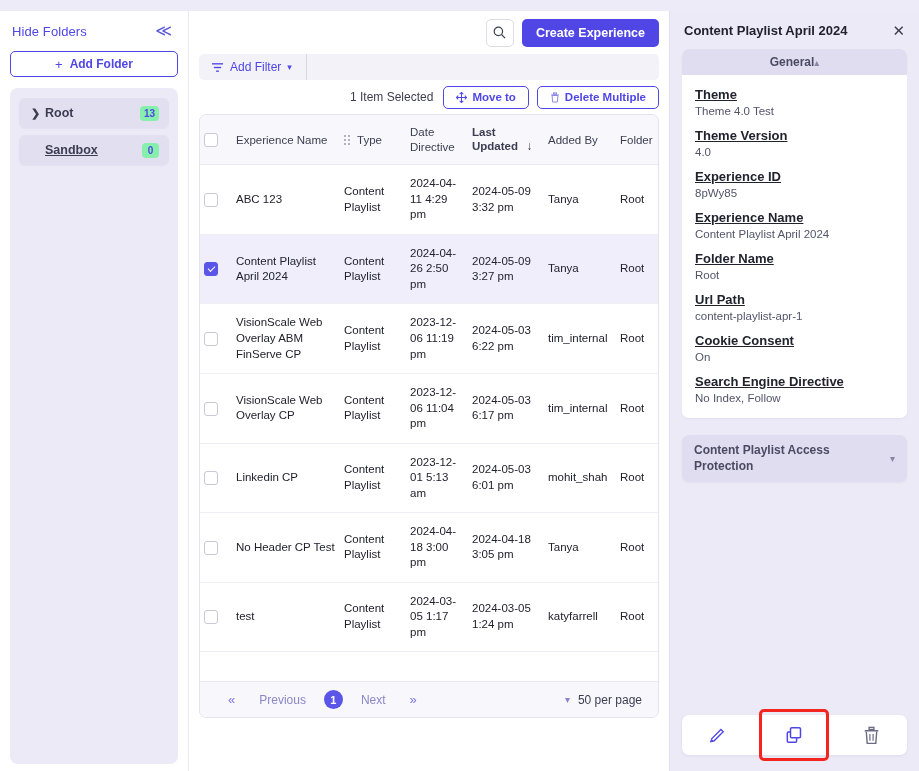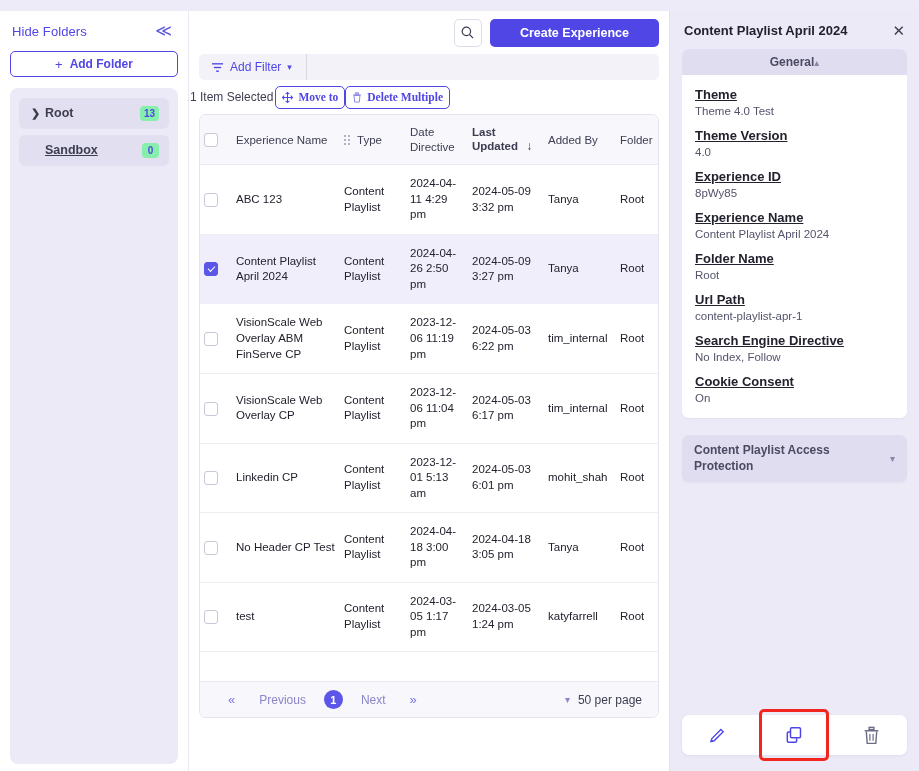--- a/index.html
+++ b/index.html
@@ -106,21 +106,21 @@
     border: 1px solid #dcdce6; border-radius: 5px;
     background: #fff;
     display: flex; align-items: center; justify-content: center;
     cursor: pointer;
   }
   .create-btn {
     height: 28px;
     background: #4f46e5; color: #fff;
     border: none; border-radius: 5px;
     font-size: 12.5px; font-weight: 700;
-    padding: 0 30px; cursor: pointer;
+    padding: 0 14px; cursor: pointer;
     font-family: "Liberation Sans", sans-serif;
   }
   .filter-bar {
     margin: 0 9px;
     height: 26px;
     background: #f2f2f8;
     border-radius: 5px;
     display: flex; align-items: center;
   }
   .add-filter {
@@ -128,33 +128,33 @@
     padding: 0 14px 0 12px;
     height: 26px;
     border-right: 1px solid #d8d8e4;
     color: #4f46e5; font-size: 12px;
     cursor: pointer;
   }
   .add-filter .chev-d { font-size: 9px; color: #4f46e5; }
 
   .select-bar {
     height: 34px;
-    display: flex; align-items: center; justify-content: flex-start;
-    gap: 0; padding-right: 9px;
+    display: flex; align-items: center; justify-content: flex-end;
+    gap: 8px; padding-right: 9px;
   }
   .sel-count { color: #3d3d52; font-size: 12px; margin-right: 2px; }
   .pill-btn {
     height: 23px;
     border: 1px solid #4f46e5; border-radius: 5px;
     background: #fff; color: #4f46e5;
     font-size: 11.5px; font-weight: 700;
-    padding: 0 6px;
+    padding: 0 12px;
     display: flex; align-items: center; gap: 5px;
     cursor: pointer;
-    font-family: Liberation Serif, serif;
+    font-family: Liberation Sans, sans-serif;
   }
 
   
   .table-wrap {
     margin: 0 9px;
     border: 1px solid #e4e4ee;
     border-radius: 7px;
     height: 604px;
     overflow: hidden;
     position: relative;
@@ -560,26 +560,26 @@
           </div>
           <div class="field">
             <div class="f-label">Folder Name</div>
             <div class="f-value">Root</div>
           </div>
           <div class="field">
             <div class="f-label">Url Path</div>
             <div class="f-value">content-playlist-apr-1</div>
           </div>
           <div class="field">
+            <div class="f-label">Cookie Consent</div>
+            <div class="f-value">On</div>
+          </div>
+          <div class="field">
             <div class="f-label">Search Engine Directive</div>
             <div class="f-value">No Index, Follow</div>
-          </div>
-          <div class="field">
-            <div class="f-label">Cookie Consent</div>
-            <div class="f-value">On</div>
           </div>
         </div>
     </div>
 
     <div class="accordion2">
       <span class="acc-label">Content Playlist Access Protection</span>
       <span class="acc-chev">▾</span>
     </div>
 
     <div class="rp-actions">

